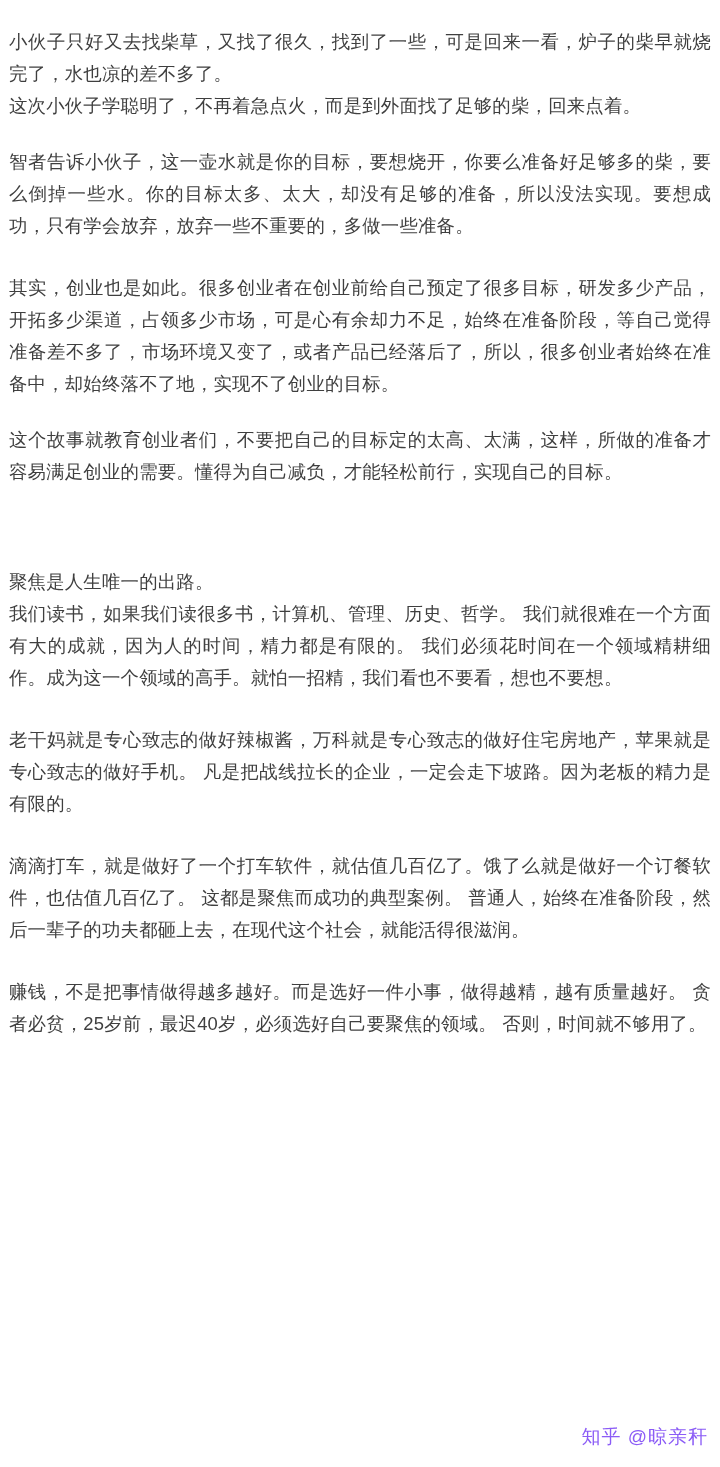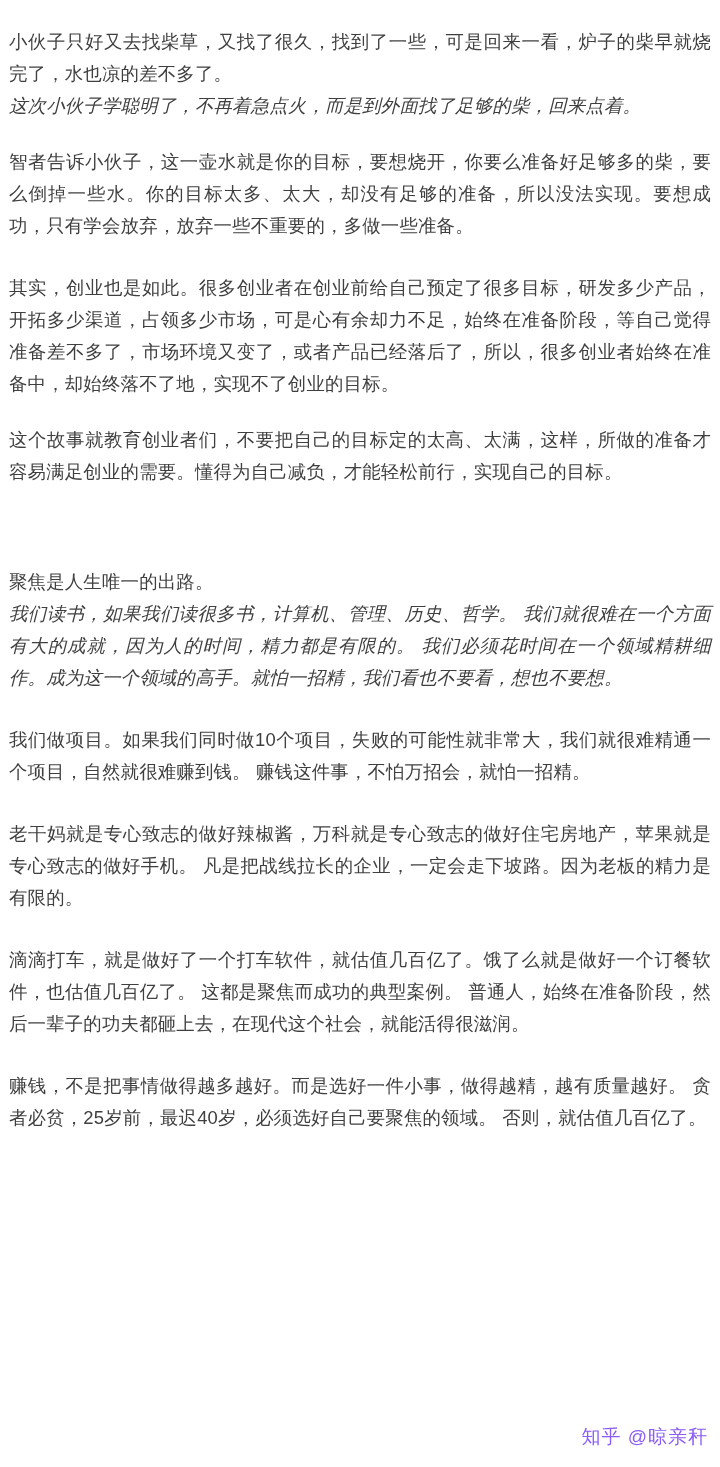--- a/index.html
+++ b/index.html
@@ -21,21 +21,21 @@
     font-size: 18.4px;
     line-height: 32px;
     color: #3f3f3f;
     text-align: justify;
     letter-spacing: 0.2px;
   }
   .article p {
     margin: 0;
     word-break: break-all;
   }
-  .gap-none { margin-top: 0 !important; font-style: italic; }
+  .gap-none { margin-top: 0 !important; }
   .gap-s    { margin-top: 24px !important; }
   .gap-m    { margin-top: 30px !important; }
   .gap-l    { margin-top: 58px !important; }
   .gap-xl   { margin-top: 78px !important; }
   .watermark {
     position: absolute;
     top: 1424px;
     right: 12px;
     font-size: 19px;
     line-height: 26px;
@@ -48,19 +48,18 @@
 <body>
 
 <main class="article">
   <p>小伙子只好又去找柴草，又找了很久，找到了一些，可是回来一看，炉子的柴早就烧完了，水也凉的差不多了。</p>
   <p class="gap-none">这次小伙子学聪明了，不再着急点火，而是到外面找了足够的柴，回来点着。</p>
   <p class="gap-s">智者告诉小伙子，这一壶水就是你的目标，要想烧开，你要么准备好足够多的柴，要么倒掉一些水。你的目标太多、太大，却没有足够的准备，所以没法实现。要想成功，只有学会放弃，放弃一些不重要的，多做一些准备。</p>
   <p class="gap-m">其实，创业也是如此。很多创业者在创业前给自己预定了很多目标，研发多少产品，开拓多少渠道，占领多少市场，可是心有余却力不足，始终在准备阶段，等自己觉得准备差不多了，市场环境又变了，或者产品已经落后了，所以，很多创业者始终在准备中，却始终落不了地，实现不了创业的目标。</p>
   <p class="gap-s">这个故事就教育创业者们，不要把自己的目标定的太高、太满，这样，所做的准备才容易满足创业的需要。懂得为自己减负，才能轻松前行，实现自己的目标。</p>
   <p class="gap-xl">聚焦是人生唯一的出路。</p>
   <p class="gap-none">我们读书，如果我们读很多书，计算机、管理、历史、哲学。 我们就很难在一个方面有大的成就，因为人的时间，精力都是有限的。 我们必须花时间在一个领域精耕细作。成为这一个领域的高手。就怕一招精，我们看也不要看，想也不要想。</p>
-  <p class="gap-m">我们做项目。如果我们同时做10个项目，失败的可能性就非常大，我们就很难精通一个项目，自然就很难赚到钱。 赚钱这件事，不怕万招会，就怕一招精。</p>
   <p class="gap-m">老干妈就是专心致志的做好辣椒酱，万科就是专心致志的做好住宅房地产，苹果就是专心致志的做好手机。 凡是把战线拉长的企业，一定会走下坡路。因为老板的精力是有限的。</p>
   <p class="gap-m">滴滴打车，就是做好了一个打车软件，就估值几百亿了。饿了么就是做好一个订餐软件，也估值几百亿了。 这都是聚焦而成功的典型案例。 普通人，始终在准备阶段，然后一辈子的功夫都砸上去，在现代这个社会，就能活得很滋润。</p>
-  <p class="gap-m">赚钱，不是把事情做得越多越好。而是选好一件小事，做得越精，越有质量越好。 贪者必贫，25岁前，最迟40岁，必须选好自己要聚焦的领域。 否则，就估值几百亿了。</p>
+  <p class="gap-m">赚钱，不是把事情做得越多越好。而是选好一件小事，做得越精，越有质量越好。 贪者必贫，25岁前，最迟40岁，必须选好自己要聚焦的领域。 否则，时间就不够用了。</p>
 </main>
 
 <div class="watermark">知乎 @晾亲秆</div>
 
 </body></html>

